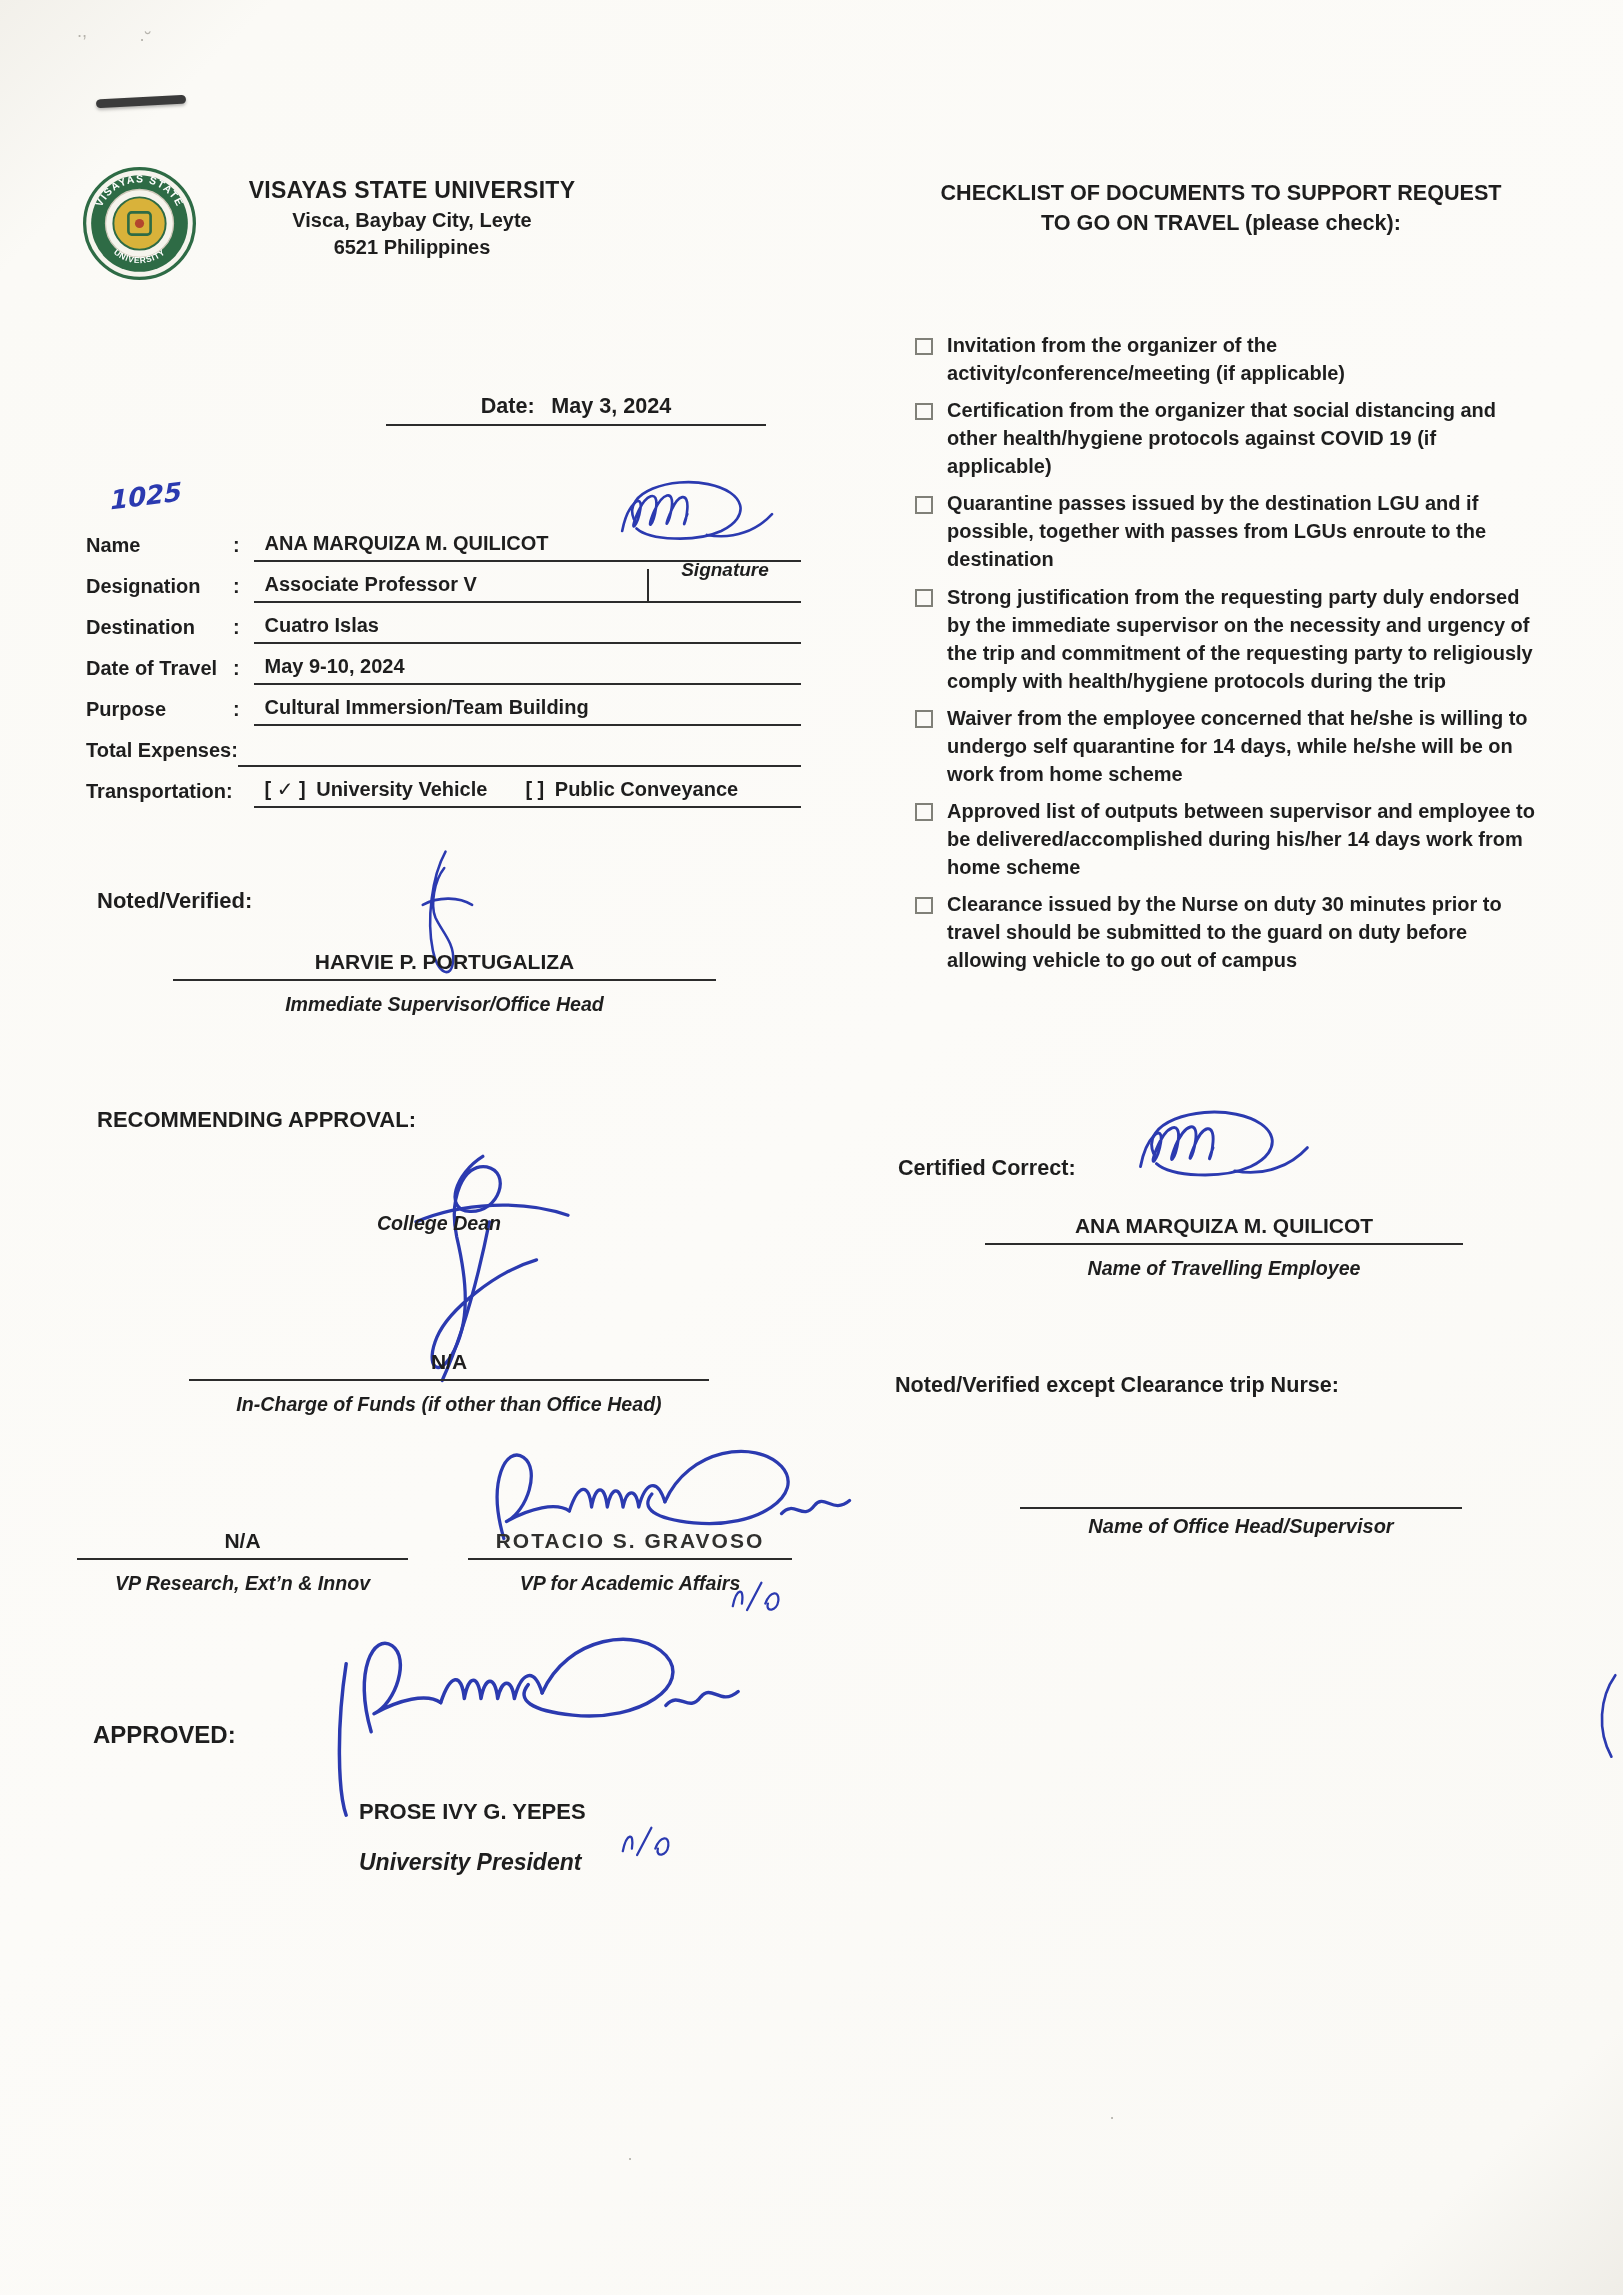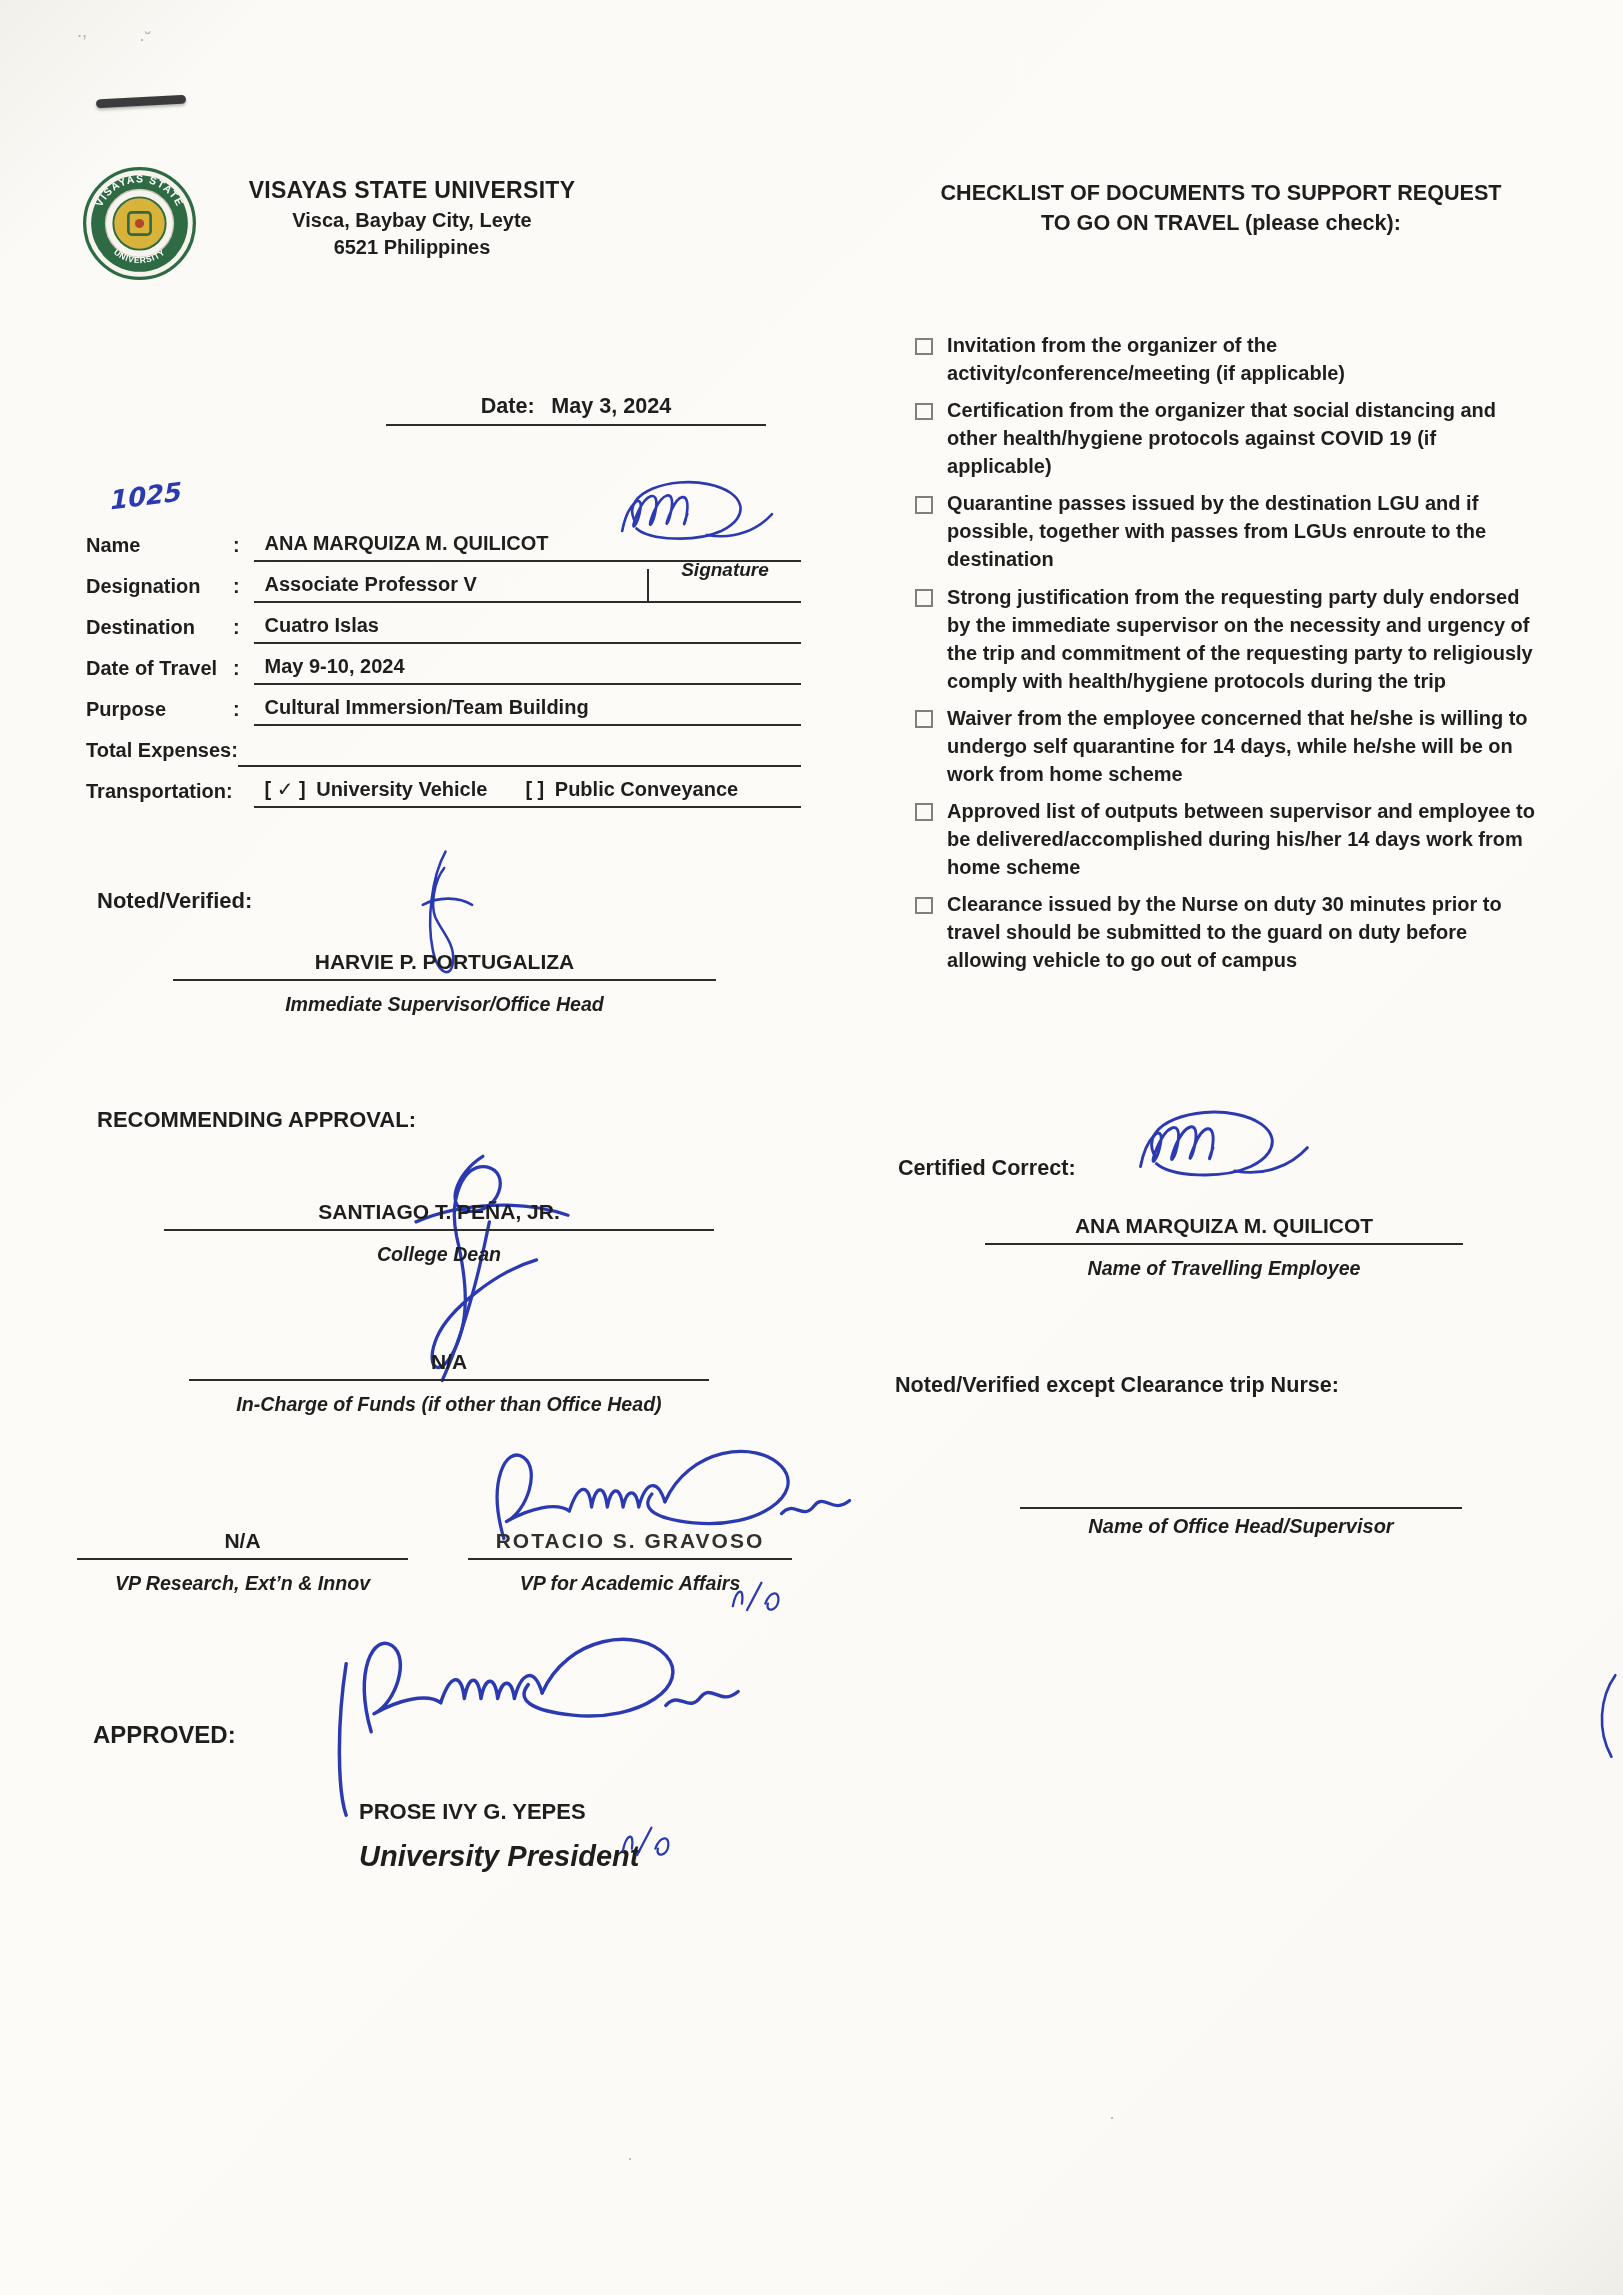--- a/index.html
+++ b/index.html
@@ -158,21 +158,20 @@
   <div class="abs sec-label" style="left:97px;top:1107px">RECOMMENDING APPROVAL:</div>
 
   <svg class="sig" style="left:370px;top:1138px" width="223" height="249" viewBox="0 0 340 380">
     <g stroke-width="5" stroke="#2b3ab0">
       <path d="M172,28 C130,54 112,110 152,112 C198,114 216,52 178,44 C142,38 120,92 132,150 C148,218 154,282 124,332 C102,368 84,346 102,304 C120,262 192,204 254,186"></path>
       <path d="M70,128 C140,98 232,94 302,118"></path>
       <path d="M182,128 C166,208 142,300 110,370"></path>
     </g>
   </svg>
   <div class="sigblock" style="left:164px;top:1200px;width:550px">
-    <div class="nm">SANTIAGO T. PEÑA, JR.</div>
     <div class="tt">College Dean</div>
   </div>
 
   <div class="sigblock" style="left:189px;top:1350px;width:520px">
     <div class="nm">N/A</div>
     <div class="tt">In-Charge of Funds (if other than Office Head)</div>
   </div>
 
   <svg class="sig" style="left:458px;top:1435px" width="406" height="131" viewBox="0 0 620 200">
     <g stroke-width="5" stroke="#2b3ab0">
@@ -203,21 +202,21 @@
     <g stroke-width="5" stroke="#2b3ab0">
       <path d="M34,60 C20,150 22,244 34,278"></path>
       <path d="M70,158 C44,70 74,16 100,34 C126,52 106,116 74,132 C110,112 150,102 170,116"></path>
       <path d="M170,116 C184,74 200,72 204,110 C210,76 224,74 228,110 C234,78 248,76 252,110 C258,82 272,80 276,110 C286,72 304,64 316,102"></path>
       <path d="M316,102 C352,20 454,6 494,48 C532,90 458,144 360,134 C300,128 278,112 296,90"></path>
       <path d="M494,120 C514,98 526,132 544,108 C560,88 572,122 598,100"></path>
     </g>
   </svg>
   <div class="abs" style="left:359px;top:1799px">
     <div class="b" style="font-size:22px">PROSE IVY G. YEPES</div>
-    <div class="b i" style="font-size:29px;margin-top:15px">University President</div>
+    <div class="b i" style="font-size:23px;margin-top:24px">University President</div>
   </div>
   <svg class="sig" style="left:615px;top:1821px" width="65" height="46" viewBox="0 0 100 70">
     <g stroke-width="3.5" stroke="#2b3ab0">
       <path d="M12,46 C18,18 30,16 26,42 M34,52 L56,10 M62,42 C70,22 84,22 82,38 C80,54 62,56 66,42"></path>
     </g>
   </svg>
 
   <div class="abs center" style="left:902px;top:178px;width:638px">
     <div class="chk-title">CHECKLIST OF DOCUMENTS TO SUPPORT REQUEST</div>
     <div class="chk-title">TO GO ON TRAVEL (please check):</div>

